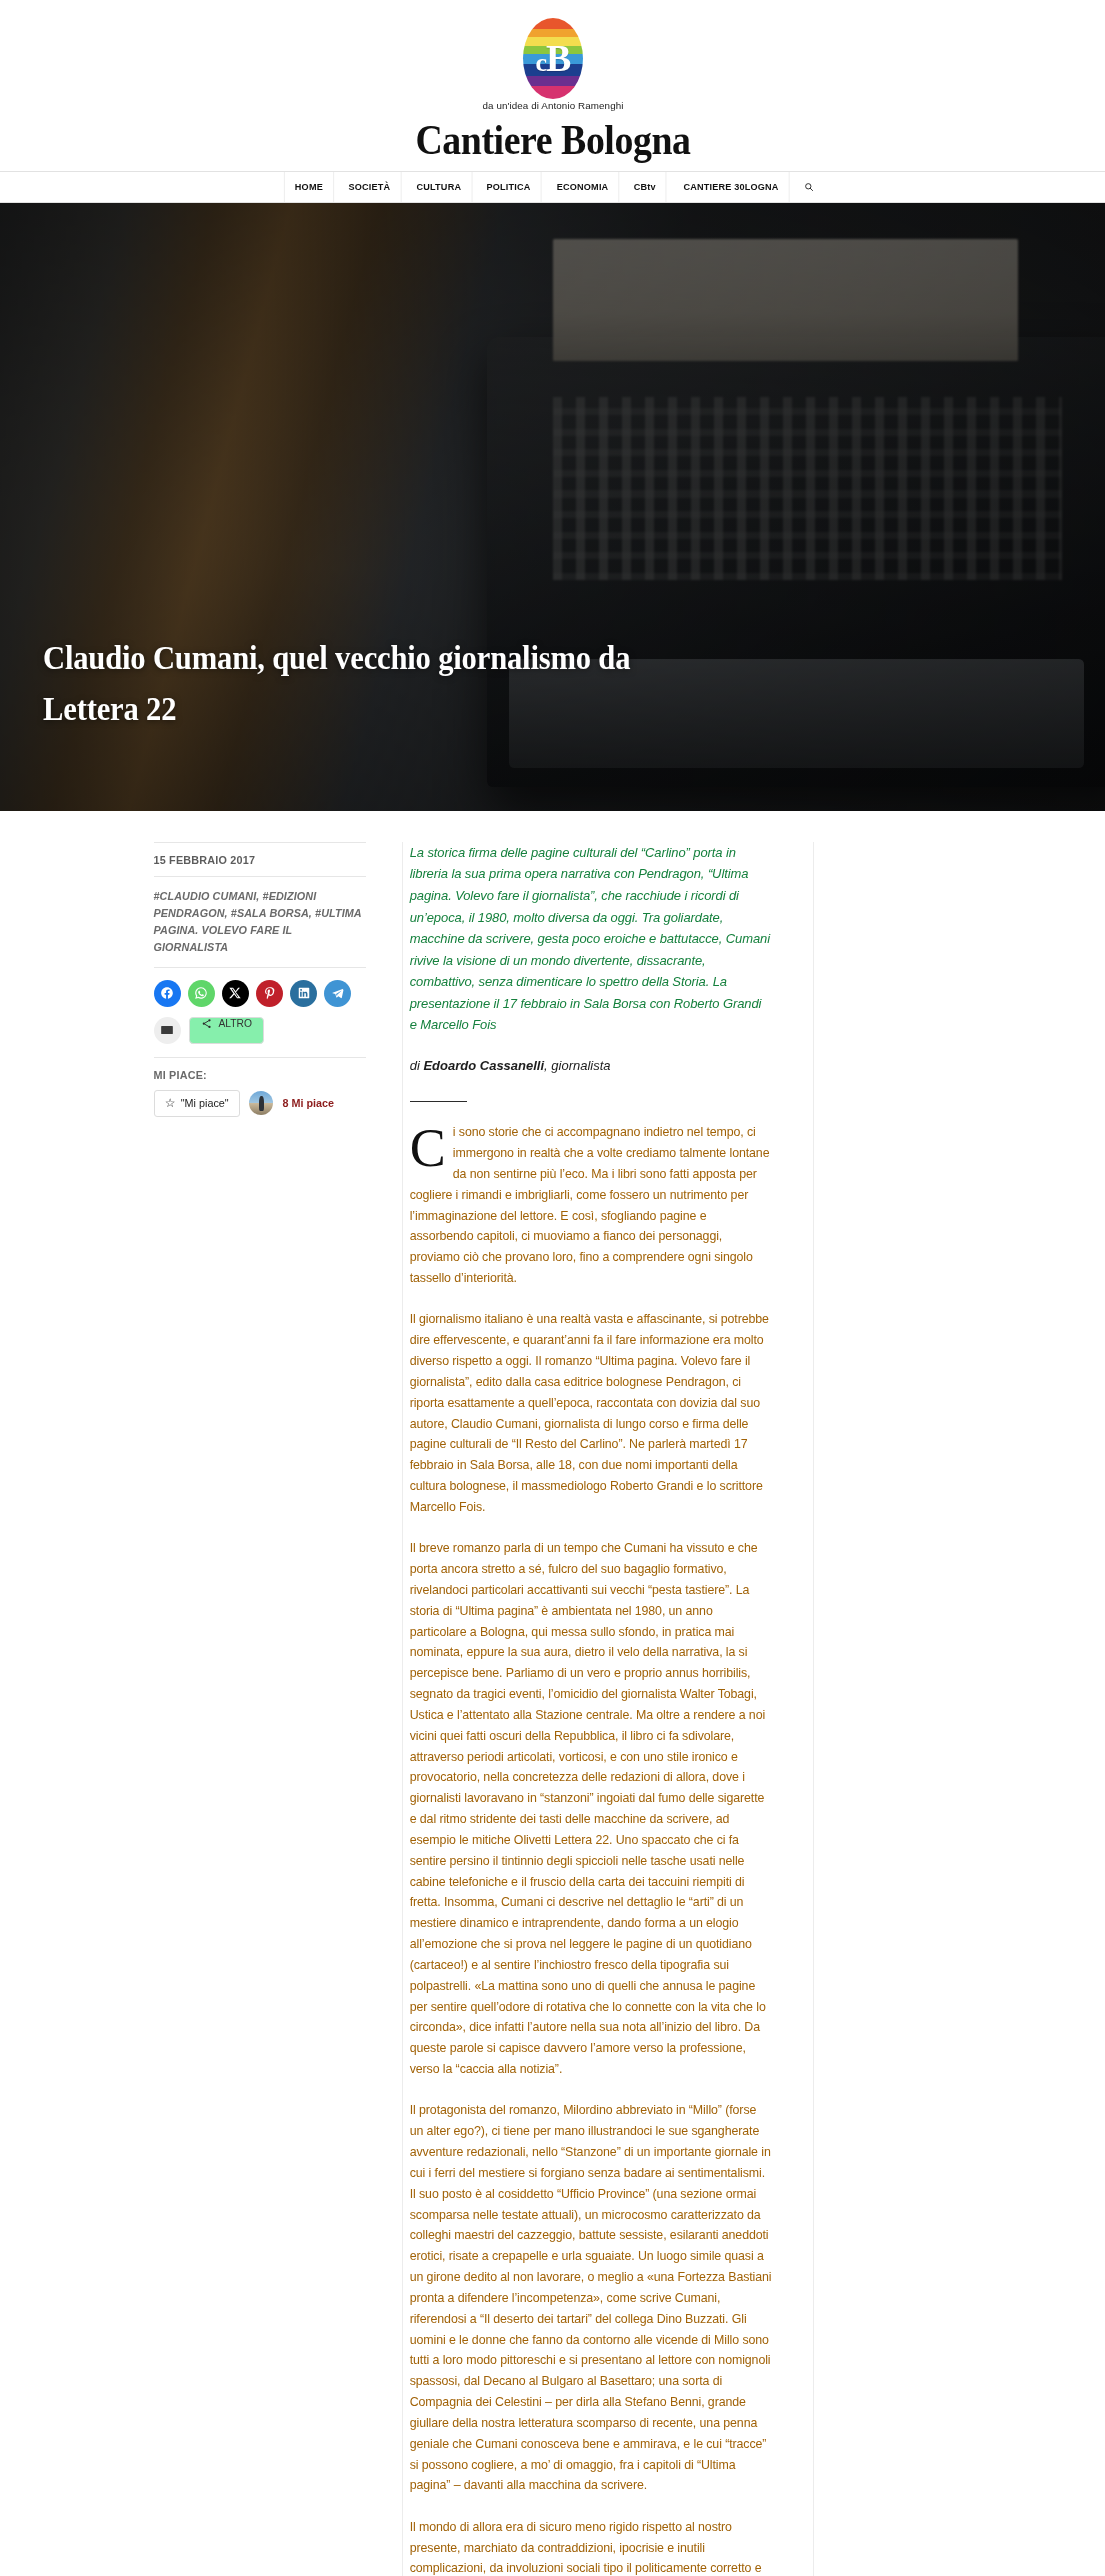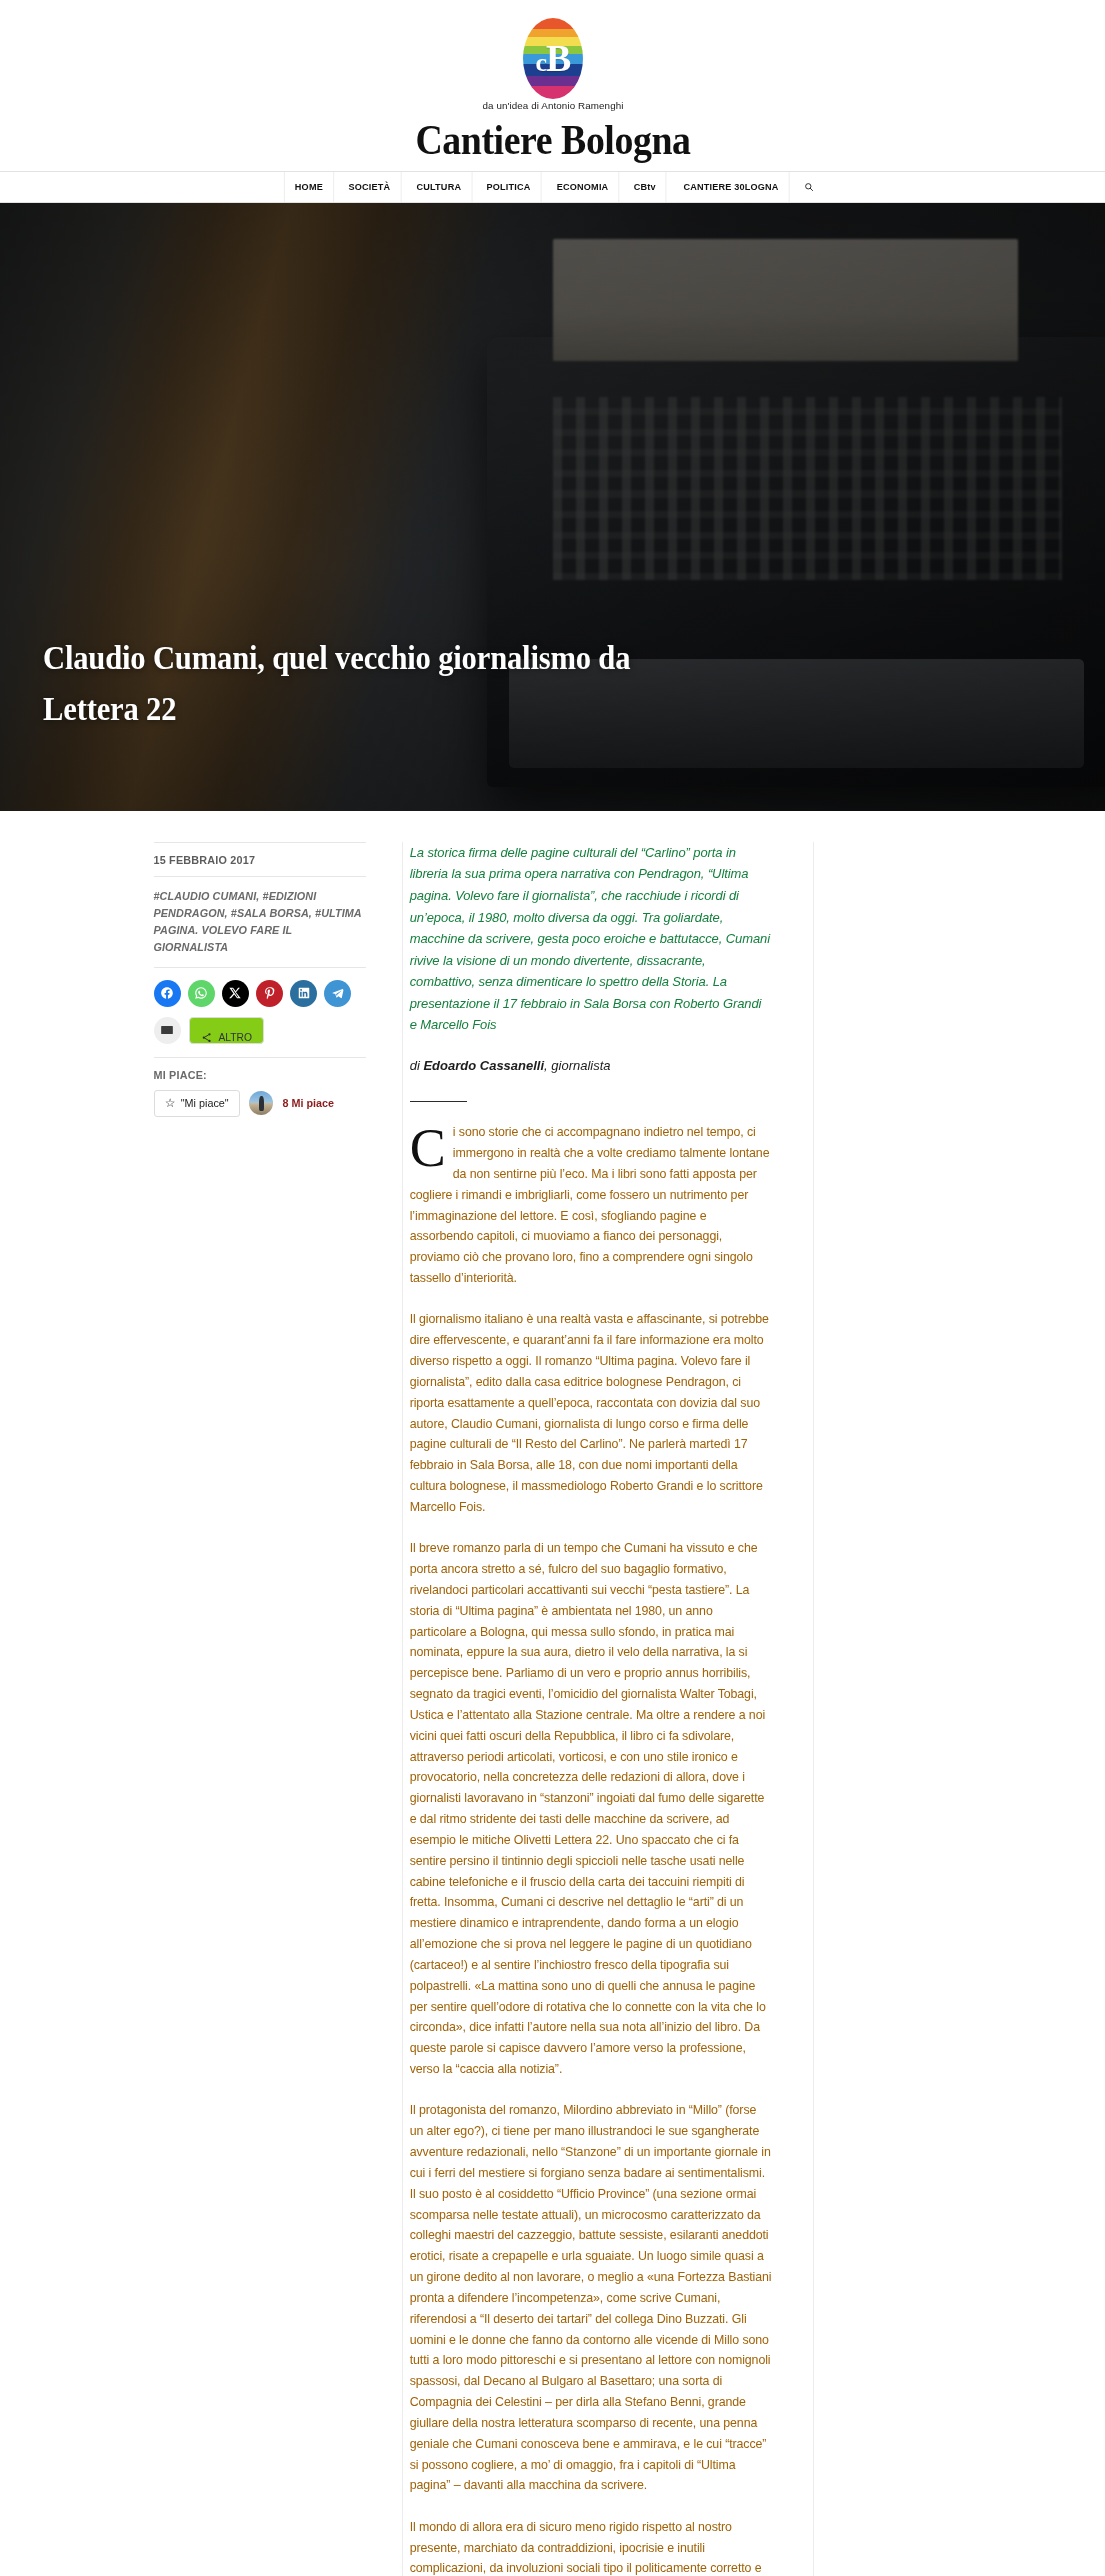--- a/index.html
+++ b/index.html
@@ -234,26 +234,26 @@
   .sbtn.x  { background: #000000; }
   .sbtn.pi { background: #c0202a; }
   .sbtn.li { background: #2a6f9e; }
   .sbtn.tg { background: #3f94d4; }
   .sbtn.ml { background: #eeeeee; }
   .share-row2 {
     display: flex; align-items: center; gap: 8.2px;
     padding: 7.2px 0 13.4px 0;
   }
   .altro-btn {
-    display: flex; align-items: flex-end; gap: 6.2px;
+    display: flex; align-items: flex-start; gap: 6.2px;
     height: 27px;
     padding: 0 11.3px;
     border: 0.5px solid #dcdcdc;
     border-radius: 4.1px;
-    background: #84cc16;
+    background: #86efac;
     font-size: 10.3px;
     color: #333;
     cursor: pointer;
   }
   .altro-btn svg { width: 11.3px; height: 11.3px; }
   .likes-label {
     font-size: 10.8px;
     font-weight: 700;
     letter-spacing: 0.2px;
     color: #6a6a6a;

